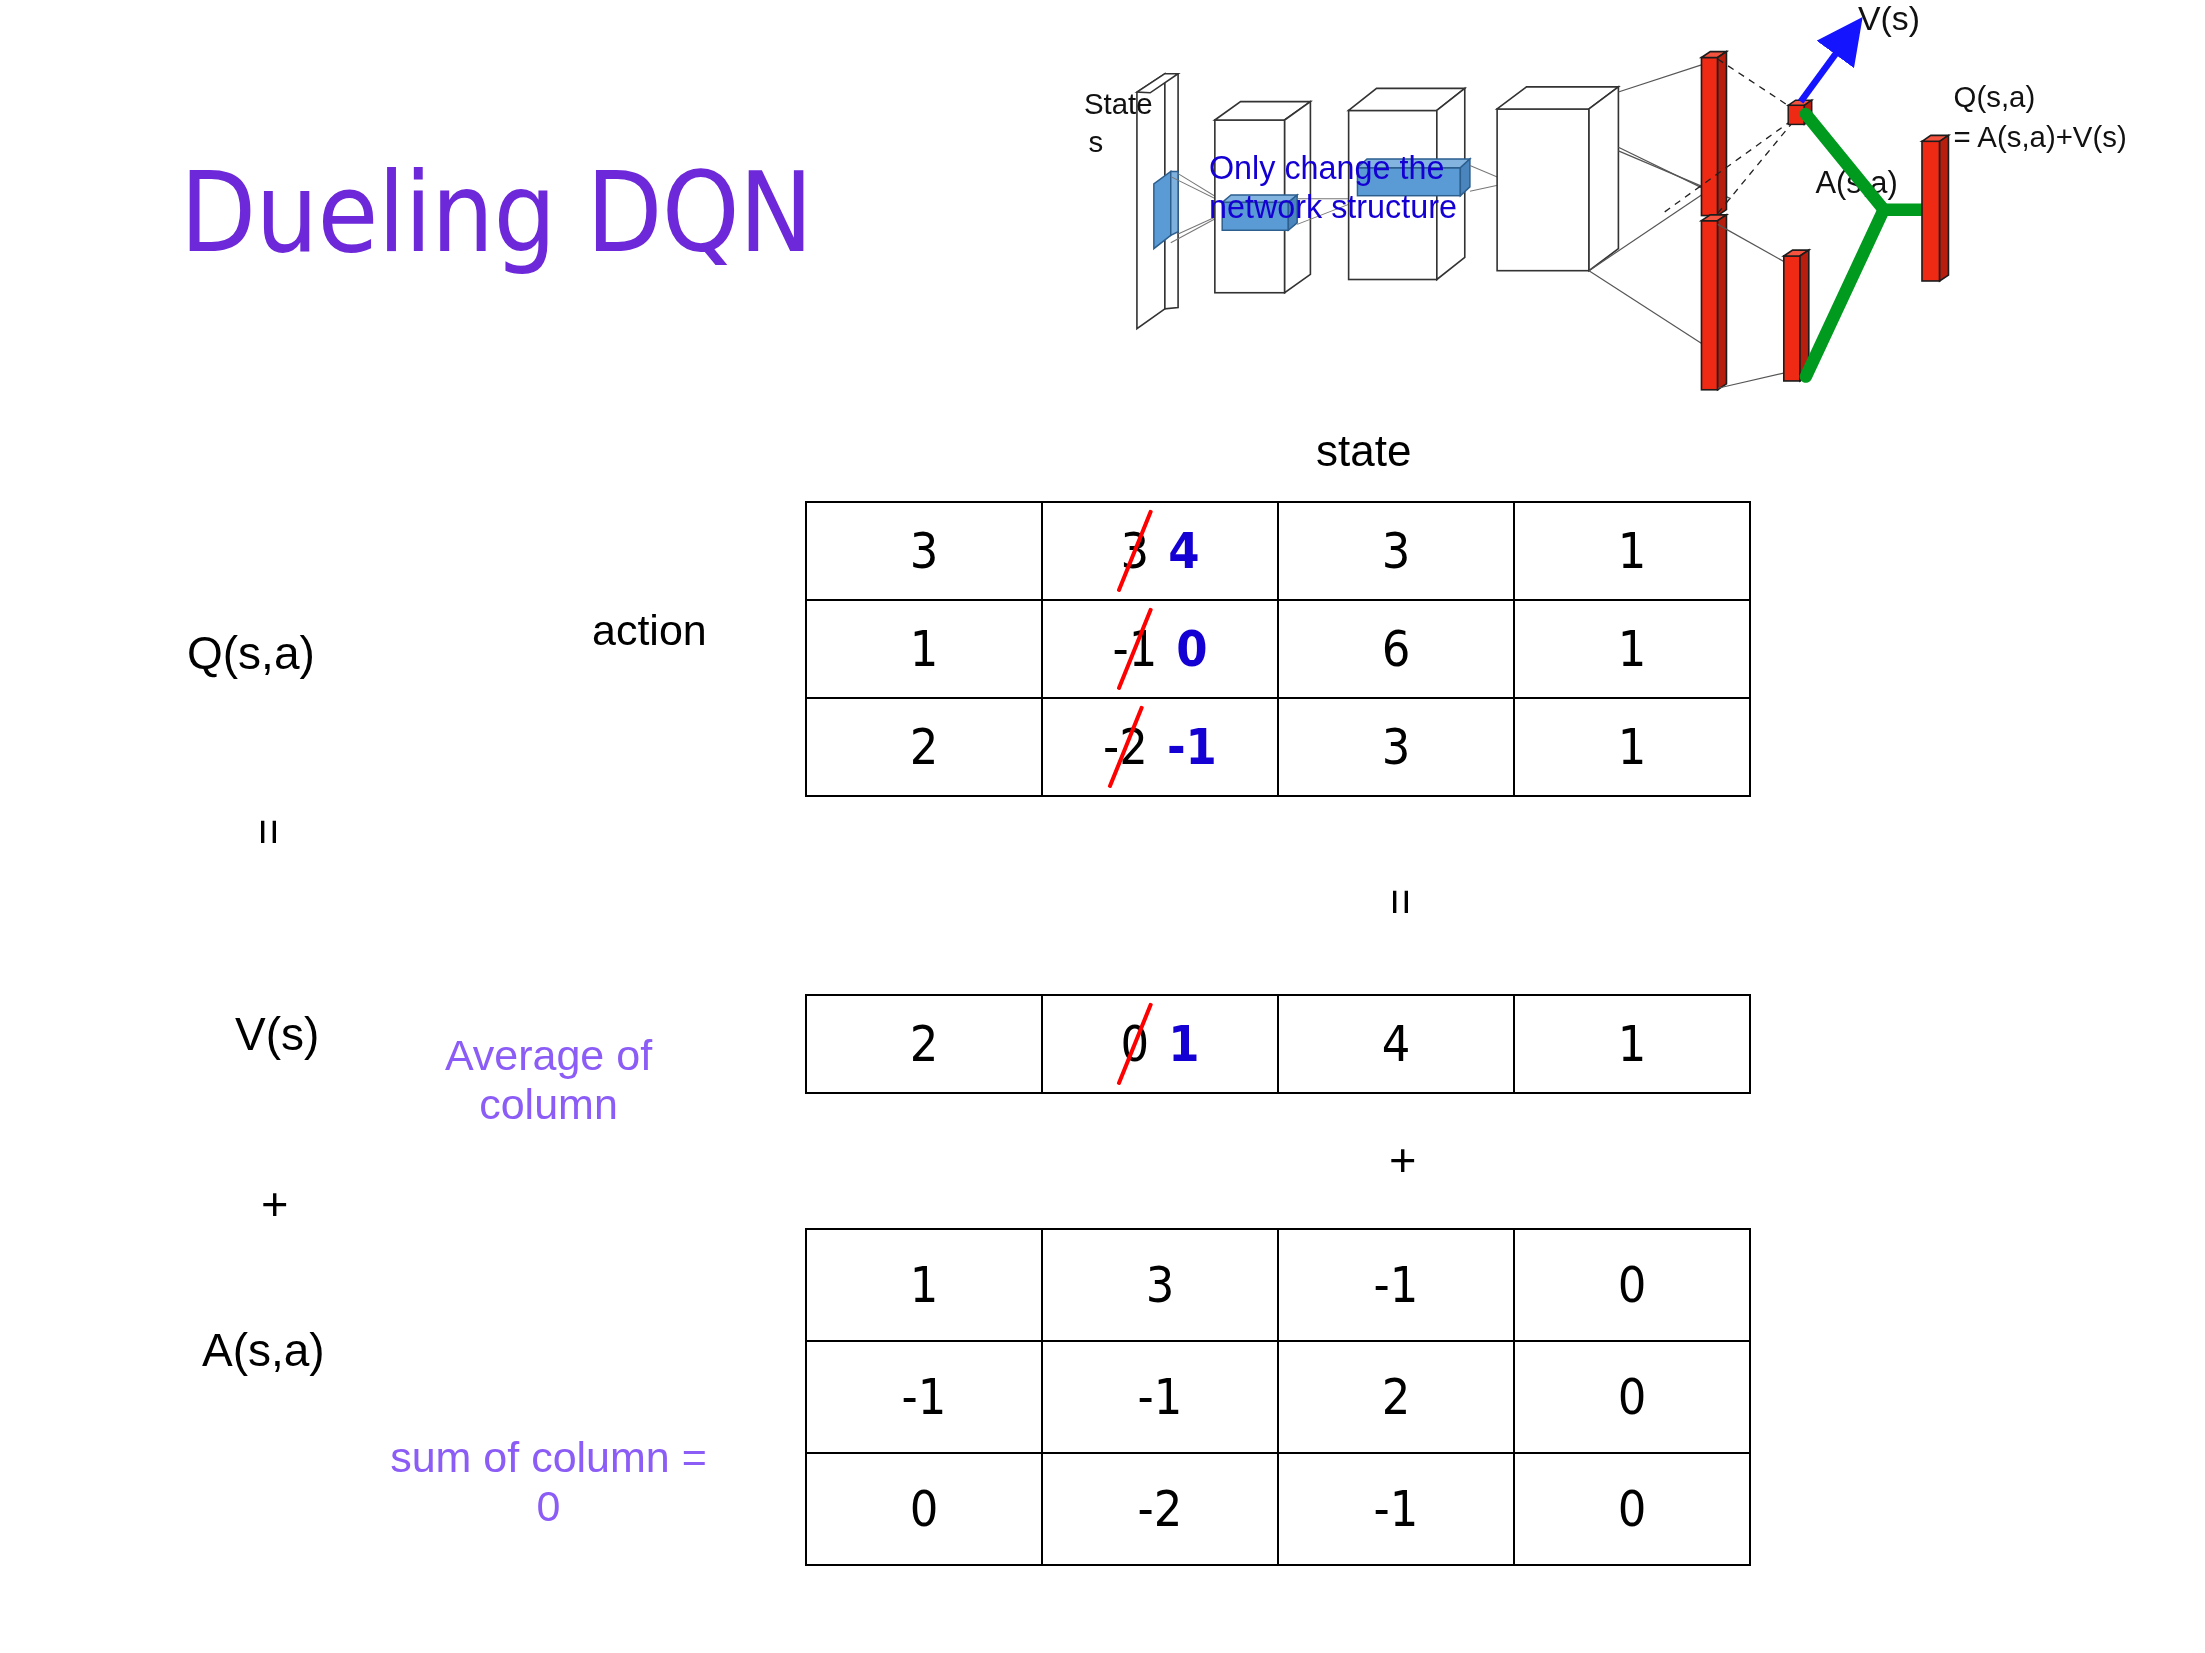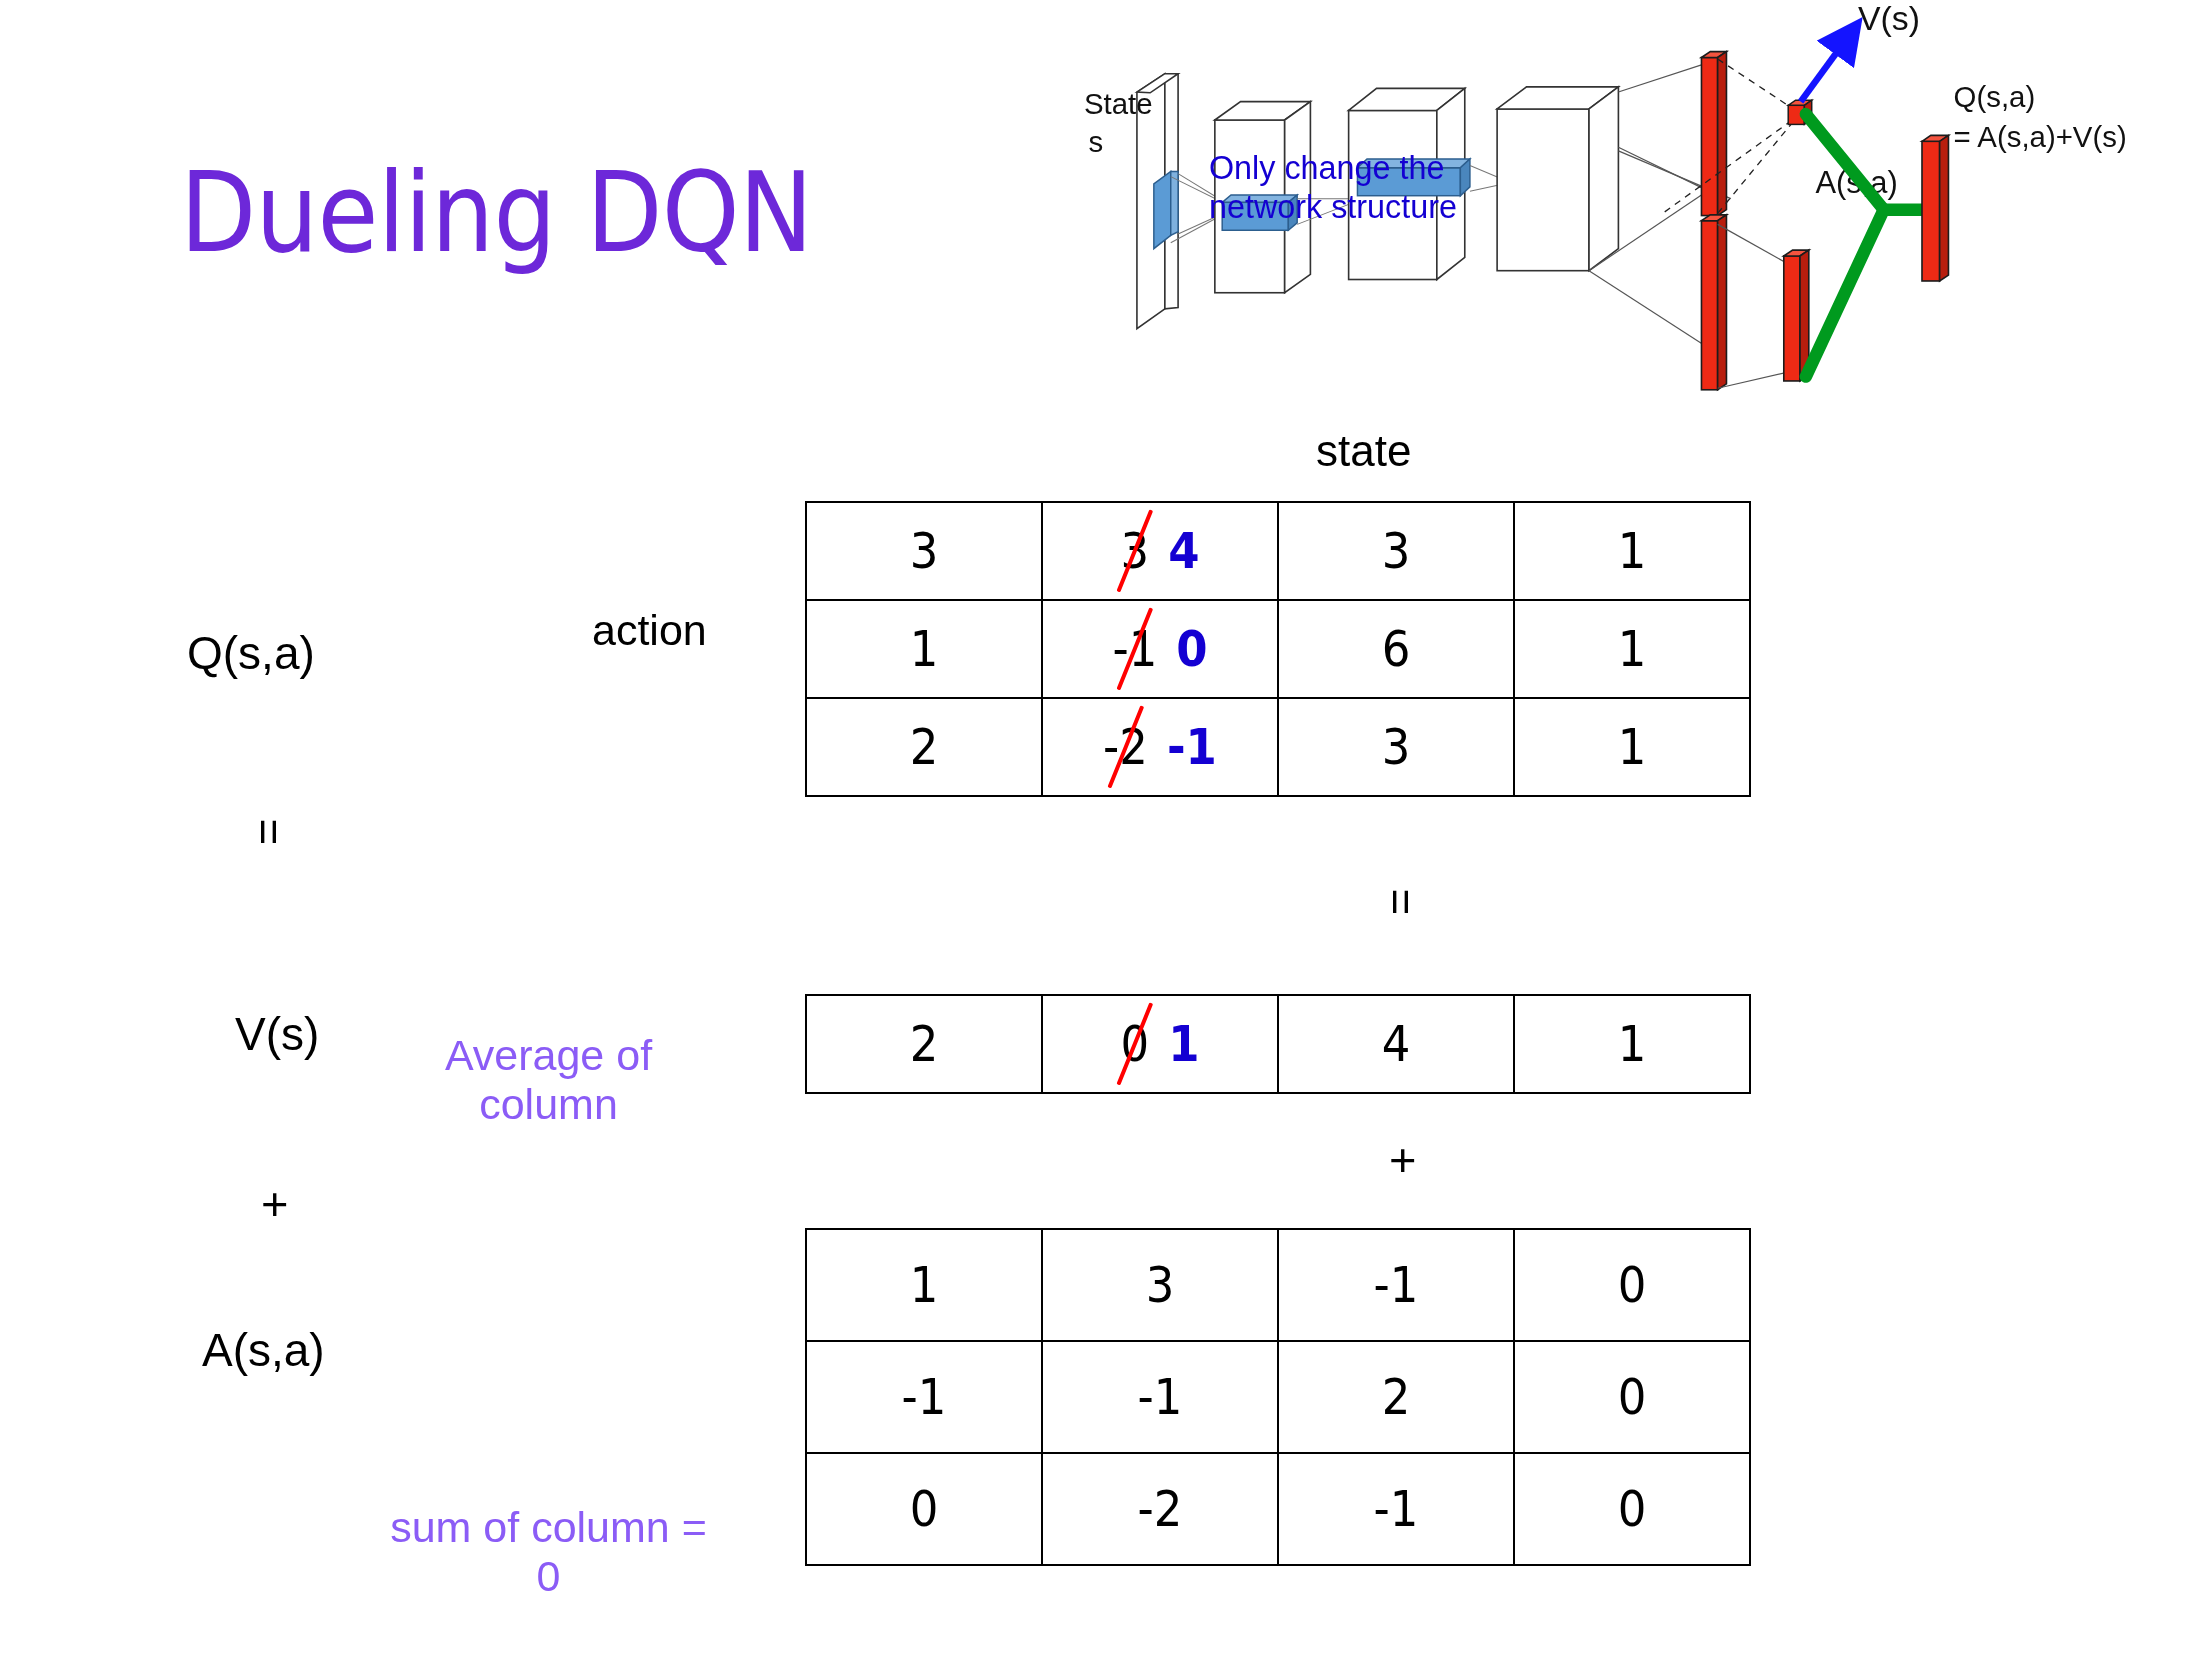--- a/index.html
+++ b/index.html
@@ -34,21 +34,21 @@
   
   .eqrot{position:absolute;font-size:46px;line-height:1;
          transform:rotate(90deg);transform-origin:center center;}
   #eq-left{left:256px;top:809px;}
   #eq-mid{left:1388px;top:879px;}
 
   #plus-left{position:absolute;left:261px;top:1180px;font-size:47px;line-height:1;}
   #plus-mid{position:absolute;left:1389px;top:1136px;font-size:47px;line-height:1;}
 
   #note-avg{left:376px;top:1031px;font-size:43px;line-height:1.15;width:345px;white-space:normal;}
-  #note-sum{left:376px;top:1503px;font-size:43px;line-height:1.15;width:345px;white-space:normal;}
+  #note-sum{left:376px;top:1433px;font-size:43px;line-height:1.15;width:345px;white-space:normal;}
 
   
   .tbl{position:absolute;border-collapse:collapse;table-layout:fixed;}
   .tbl td{
     border:2.2px solid #000;
     width:234px;
     text-align:center;vertical-align:middle;
     font-size:50px;
     font-family:"DejaVu Sans Condensed","Liberation Sans",sans-serif;
     padding:0;position:relative;

